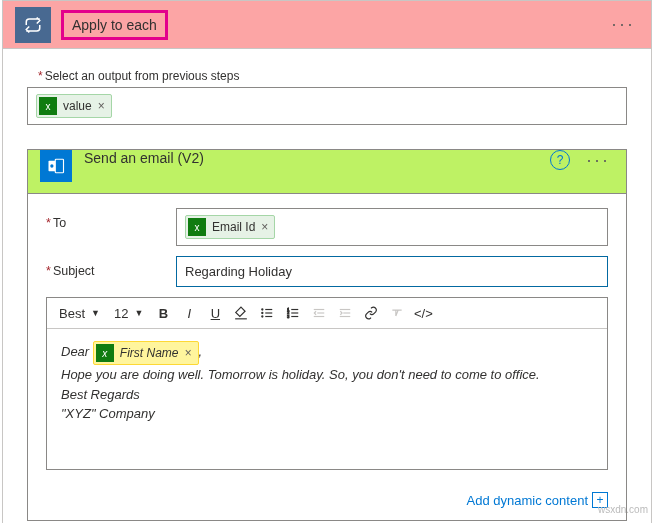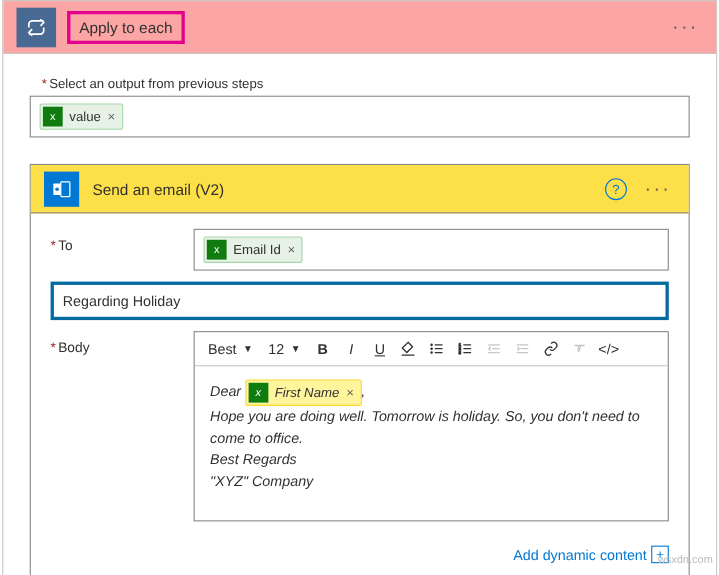--- a/index.html
+++ b/index.html
@@ -20,31 +20,31 @@
 .req-label::before { content: "*"; color: #a4262c; margin-right: 2px; }
 
 .input-box { border: 1px solid #8a8886; padding: 6px 8px; background: #fff; min-height: 34px; display: flex; align-items: center; flex-wrap: wrap; gap: 4px; }
 
 .token { display: inline-flex; align-items: center; background: #e6f2e6; border: 1px solid #a5d6a7; padding: 2px 6px 2px 2px; font-size: 12px; border-radius: 2px; }
 .token-hl { background: #fff59d; border-color: #fdd835; }
 .token-icon { width: 18px; height: 18px; background: #107c10; color: #fff; display: inline-flex; align-items: center; justify-content: center; font-size: 10px; margin-right: 6px; }
 .token-x { margin-left: 6px; color: #605e5c; cursor: pointer; font-size: 12px; }
 
 .inner-card { border: 1px solid #8a8886; margin-top: 24px; background: #fff; }
-.inner-header { display: flex; align-items: center; background: #fde047; border-bottom: 1px solid #8a8886; height: 44px; padding: 0 12px; }
+.inner-header { display: flex; background: #bef264; border-bottom: 1px solid #8a8886; height: 44px; padding: 0 12px; }
 .inner-icon { width: 32px; height: 32px; background: #0078d4; color: #fff; display: flex; align-items: center; justify-content: center; margin-right: 12px; font-size: 14px; }
 .help-circle { width: 20px; height: 20px; border: 1.5px solid #0078d4; border-radius: 50%; color: #0078d4; display: flex; align-items: center; justify-content: center; font-size: 12px; margin-right: 12px; cursor: pointer; }
 
 .form-grid { padding: 14px 18px 4px 18px; }
 .form-row { display: flex; margin-bottom: 10px; align-items: flex-start; }
 .form-label { width: 130px; padding-top: 8px; font-size: 12.5px; color: #323130; }
 .form-label::before { content: "*"; color: #a4262c; margin-right: 2px; }
 .form-field { flex: 1; }
 
-.text-input { border: 3px solid #0369a1; padding: 7px 8px; width: 100%; font-size: 13px; font-family: inherit; color: #323130; }
+.text-input { border: 1px solid #0369a1; padding: 7px 8px; width: 100%; font-size: 13px; font-family: inherit; color: #323130; }
 
 .editor { border: 1px solid #8a8886; }
 .toolbar { border-bottom: 1px solid #c8c6c4; padding: 3px 6px; display: flex; align-items: center; gap: 2px; font-size: 13px; }
 .tb-sel { display: inline-flex; align-items: center; padding: 2px 6px; cursor: pointer; }
 .tb-caret { font-size: 9px; margin-left: 6px; }
 .tb-btn { width: 24px; height: 24px; display: inline-flex; align-items: center; justify-content: center; cursor: pointer; color: #323130; }
 .tb-btn.disabled { color: #c8c6c4; cursor: default; }
 .editor-body { padding: 12px 14px; font-size: 13px; line-height: 1.5; min-height: 140px; }
 .editor-body p { margin: 0; font-style: italic; }
 
@@ -103,27 +103,27 @@
               <span class="token">
                 <span class="token-icon">x</span>
                 <span>Email Id</span>
                 <span class="token-x">×</span>
               </span>
             </div>
           </div>
         </div>
 
         <div class="form-row">
+          <div class="form-label">Subject</div>
           <div class="form-field">
             <input class="text-input" value="Regarding Holiday" style="">
           </div>
         </div>
 
         <div class="form-row">
-          <div class="form-label">Body</div>
           <div class="form-field">
             <div class="editor">
               <div class="toolbar">
                 <span class="tb-sel">
                     <span>Best</span>
                     <span class="tb-caret">▼</span>
                   </span>
                 <span class="tb-sel">
                     <span>12</span>
                     <span class="tb-caret">▼</span>

